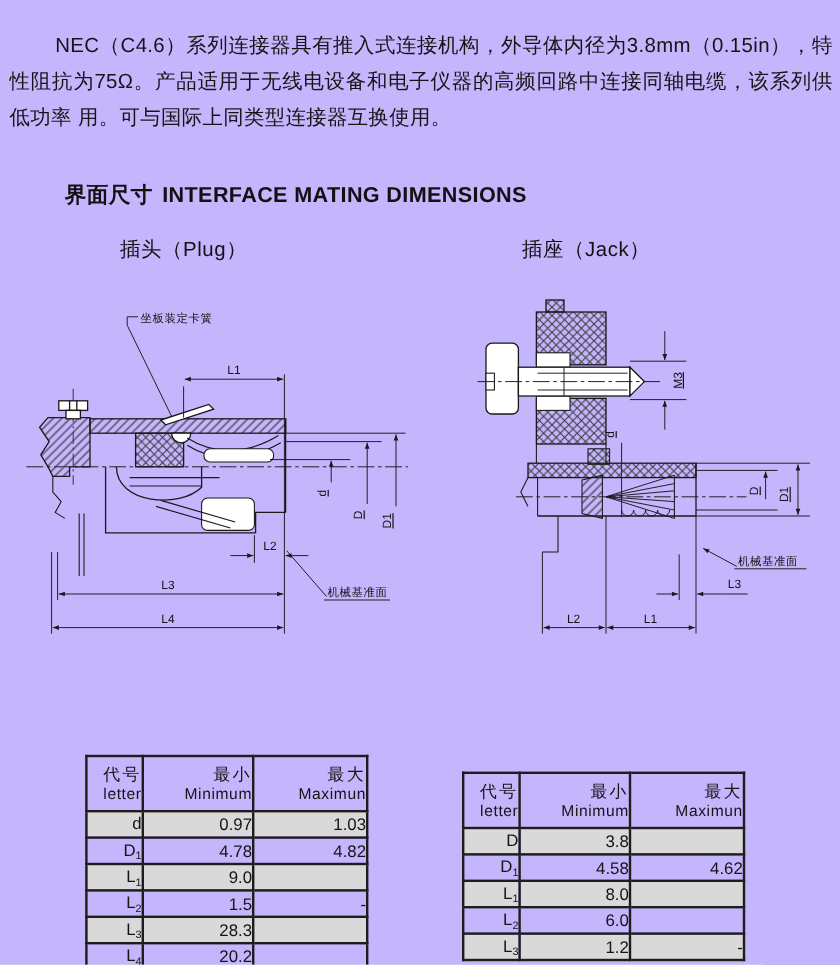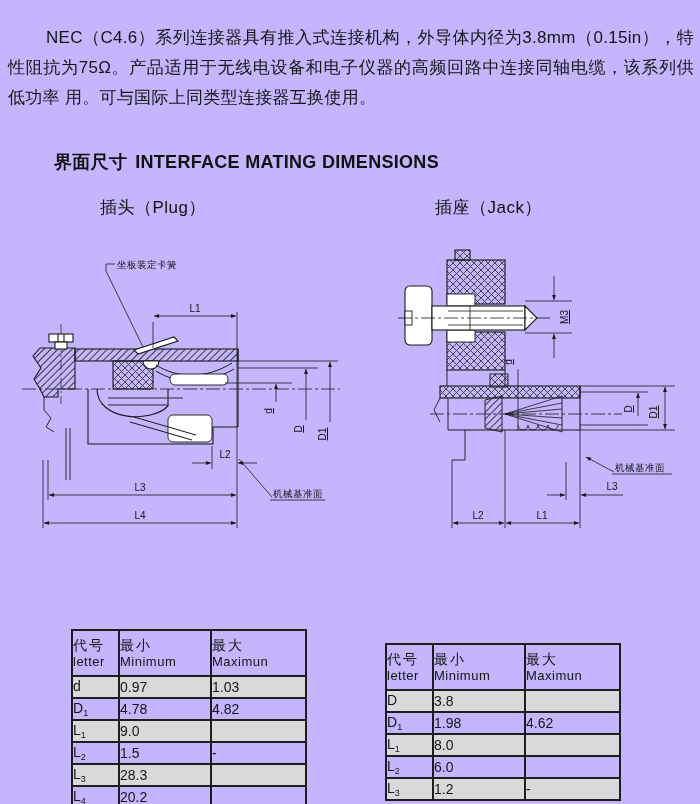--- a/index.html
+++ b/index.html
@@ -25,21 +25,21 @@
   .dimtxt{font-size:10px;}
   .cntxt{font-size:9.5px;letter-spacing:.5px;}
 
   table.spec{
     position:absolute;border-collapse:collapse;table-layout:fixed;
     font-size:14px;color:#151515;
   }
   table.spec.left{left:71px;top:629px;}
   table.spec.right{left:385px;top:643px;}
   table.spec th,table.spec td{
-    border:2px solid #1d1d1d;text-align:left;vertical-align:middle;
+    border:2px solid #1d1d1d;text-align:right;vertical-align:middle;
     padding:0;overflow:hidden;
   }
   table.spec th{height:44px;font-weight:normal;}
   table.spec td{height:20px;}
   th .zh{display:block;font-size:14px;line-height:18px;letter-spacing:2px;}
   th .en{display:block;font-size:13px;line-height:16px;letter-spacing:.5px;}
   tr.sh td{background:#d9d9d9;}
   td sub{font-size:9px;vertical-align:-3px;}
   col.c1{width:47px;} col.c2{width:92px;} col.c3{width:95px;}
 </style>
@@ -310,21 +310,21 @@
       </tr>
     </thead>
     <tbody>
       <tr class="sh">
         <td><span>D</span><sub></sub></td>
         <td>3.8</td>
         <td></td>
       </tr>
       <tr>
         <td><span>D</span><sub>1</sub></td>
-        <td>1.98</td>
+        <td>4.58</td>
         <td>4.62</td>
       </tr>
       <tr class="sh">
         <td><span>L</span><sub>1</sub></td>
         <td>8.0</td>
         <td></td>
       </tr>
       <tr>
         <td><span>L</span><sub>2</sub></td>
         <td>6.0</td>

